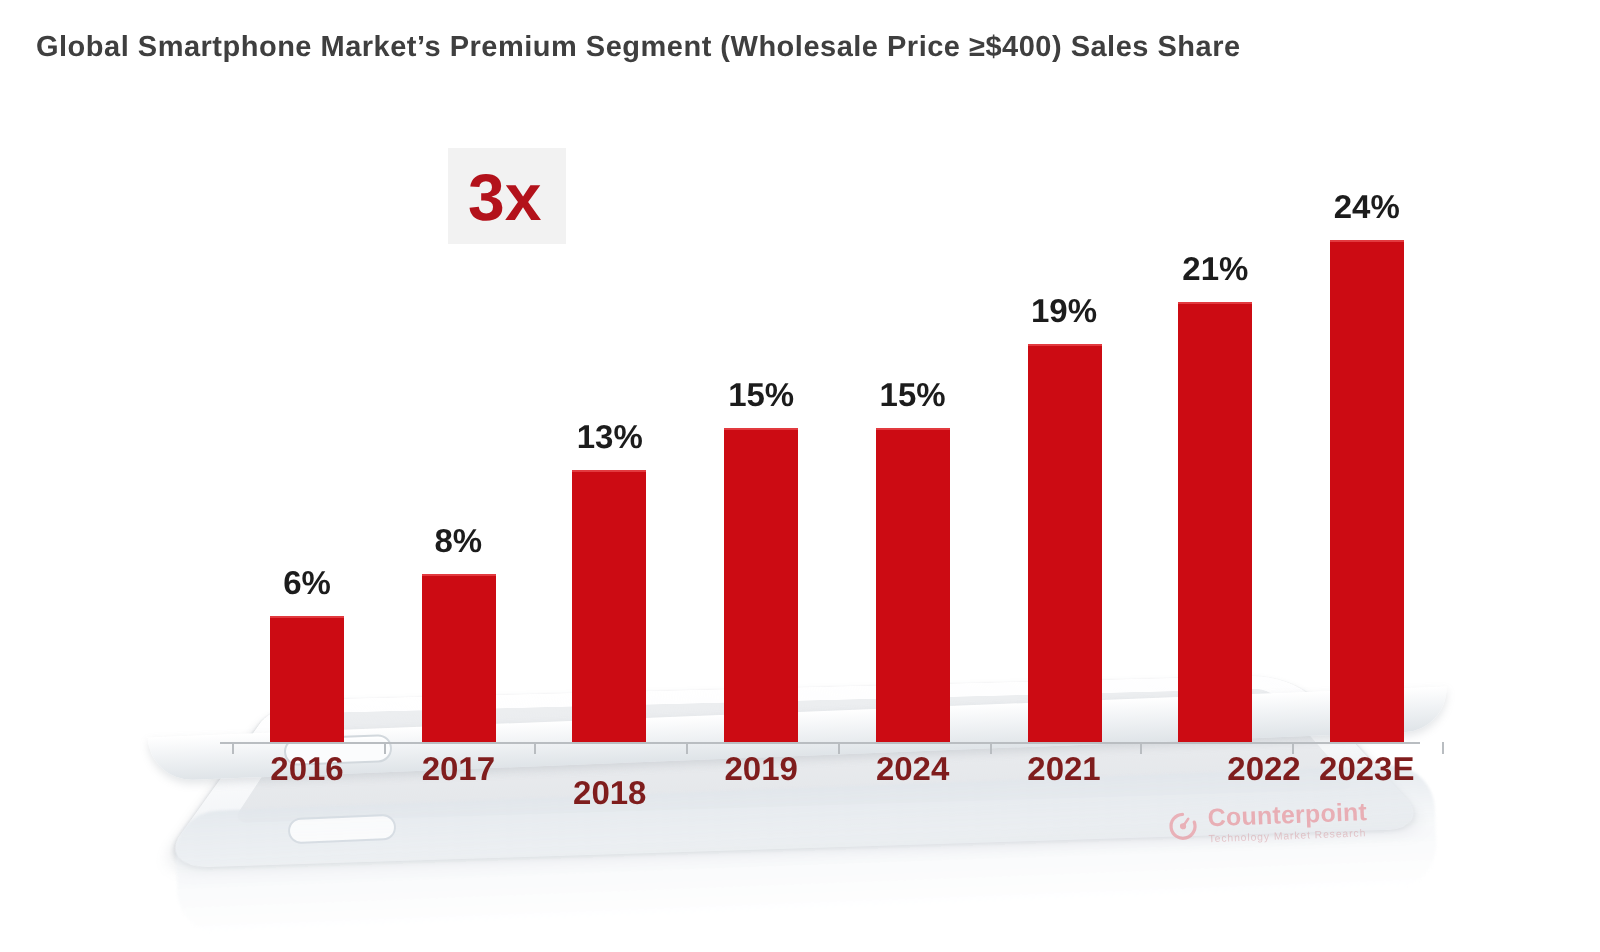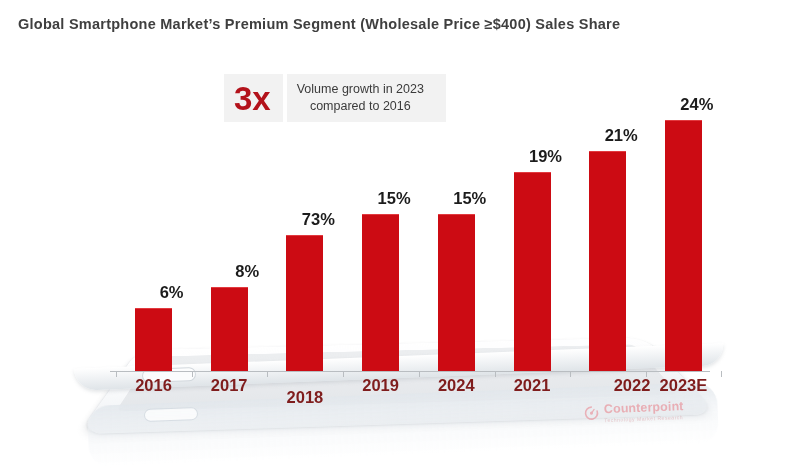--- a/index.html
+++ b/index.html
@@ -107,21 +107,20 @@
 
   
   #callout {
     position: absolute;
     left: 224px;
     top: 74px;
     display: flex;
     align-items: stretch;
     gap: 4px;
     height: 48px;
-    text-align: center;
   }
   #callout-multiplier {
     background: #f2f2f2;
     display: flex;
     align-items: center;
     justify-content: center;
     padding: 0 12px 0 10px;
     font-size: 33px;
     font-weight: bold;
     color: #b3121b;
@@ -165,21 +164,21 @@
     position: absolute;
     background: linear-gradient(92deg, #cf0a12 0%, #cc0b13 24%, #c60810 100%);
     border-top: 1px solid #e23a3f;
     box-sizing: border-box;
   }
   .bar-label {
     position: absolute;
     font-size: 16.5px;
     font-weight: bold;
     color: #1c1c1c;
-    text-align: right;
+    text-align: center;
     width: 60px;
   }
   .cat-label {
     position: absolute;
     top: 376px;
     font-size: 16.5px;
     font-weight: bold;
     color: #7f1d1d;
     text-align: center;
     width: 80px;
@@ -235,21 +234,21 @@
 <div id="chart-title">Global Smartphone Market’s Premium Segment (Wholesale Price ≥$400) Sales Share</div>
 
 <div id="plot">
   <div id="axis-line"></div>
   <div id="bars-layer">
       <div class="bar" style="left: 135px; width: 37px; top: 308.25px; height: 62.75px; background: rgb(204, 11, 19);"></div>
       <div class="bar-label" style="left: 123.5px; top: 283.25px;">6%</div>
       <div class="bar" style="left: 210.7px; width: 37px; top: 287.333px; height: 83.6667px; background: rgb(204, 11, 19);"></div>
       <div class="bar-label" style="left: 199.2px; top: 262.333px;">8%</div>
       <div class="bar" style="left: 286.4px; width: 37px; top: 235.042px; height: 135.958px; background: rgb(204, 11, 19);"></div>
-      <div class="bar-label" style="left: 274.9px; top: 210.042px;">73%</div>
+      <div class="bar-label" style="left: 274.9px; top: 210.042px;">13%</div>
       <div class="bar" style="left: 362.1px; width: 37px; top: 214.125px; height: 156.875px; background: rgb(204, 11, 19);"></div>
       <div class="bar-label" style="left: 350.6px; top: 189.125px;">15%</div>
       <div class="bar" style="left: 437.8px; width: 37px; top: 214.125px; height: 156.875px; background: rgb(204, 11, 19);"></div>
       <div class="bar-label" style="left: 426.3px; top: 189.125px;">15%</div>
       <div class="bar" style="left: 513.5px; width: 37px; top: 172.292px; height: 198.708px; background: rgb(204, 11, 19);"></div>
       <div class="bar-label" style="left: 502px; top: 147.292px;">19%</div>
       <div class="bar" style="left: 589.2px; width: 37px; top: 151.375px; height: 219.625px; background: rgb(204, 11, 19);"></div>
       <div class="bar-label" style="left: 577.7px; top: 126.375px;">21%</div>
       <div class="bar" style="left: 664.9px; width: 37px; top: 120px; height: 251px; background: rgb(204, 11, 19);"></div>
       <div class="bar-label" style="left: 653.4px; top: 95px;">24%</div>
@@ -270,24 +269,20 @@
     <div class="axis-tick" style="left: 343.1px;"></div>
     <div class="axis-tick" style="left: 418.8px;"></div>
     <div class="axis-tick" style="left: 494.5px;"></div>
     <div class="axis-tick" style="left: 570.2px;"></div>
     <div class="axis-tick" style="left: 645.9px;"></div>
     <div class="axis-tick" style="left: 720.9px;"></div>
   </div>
 
 <div id="callout">
   <div id="callout-multiplier">3x</div>
-  <div id="callout-text">
-    <span>Volume growth in 2023</span>
-    <span>compared to 2016</span>
-  </div>
 </div>
 
 <div id="logo">
   <svg id="logo-mark" viewBox="0 0 24 24">
     <path d="M12 2.4a9.6 9.6 0 1 0 9.1 6.6" fill="none" stroke="#e8808a" stroke-width="2.6" stroke-linecap="round"></path>
     <circle cx="12" cy="12" r="2.5" fill="#e8808a"></circle>
     <path d="M12 12 L16.4 6.2" stroke="#e8808a" stroke-width="2" stroke-linecap="round"></path>
   </svg>
   <div id="logo-words">
     <span id="logo-name">Counterpoint</span>

